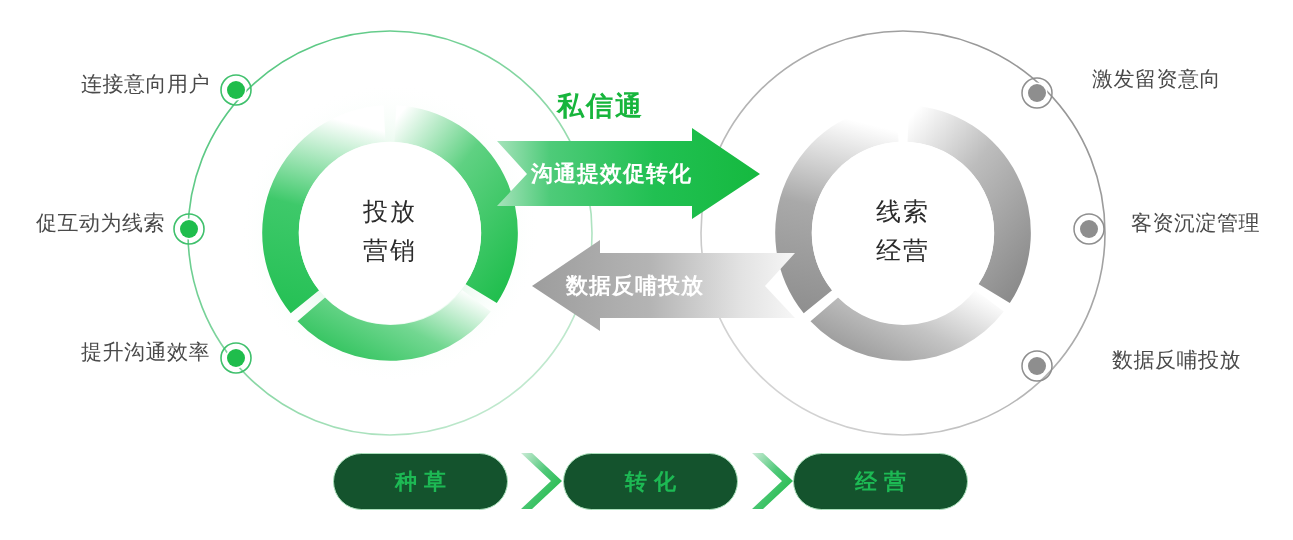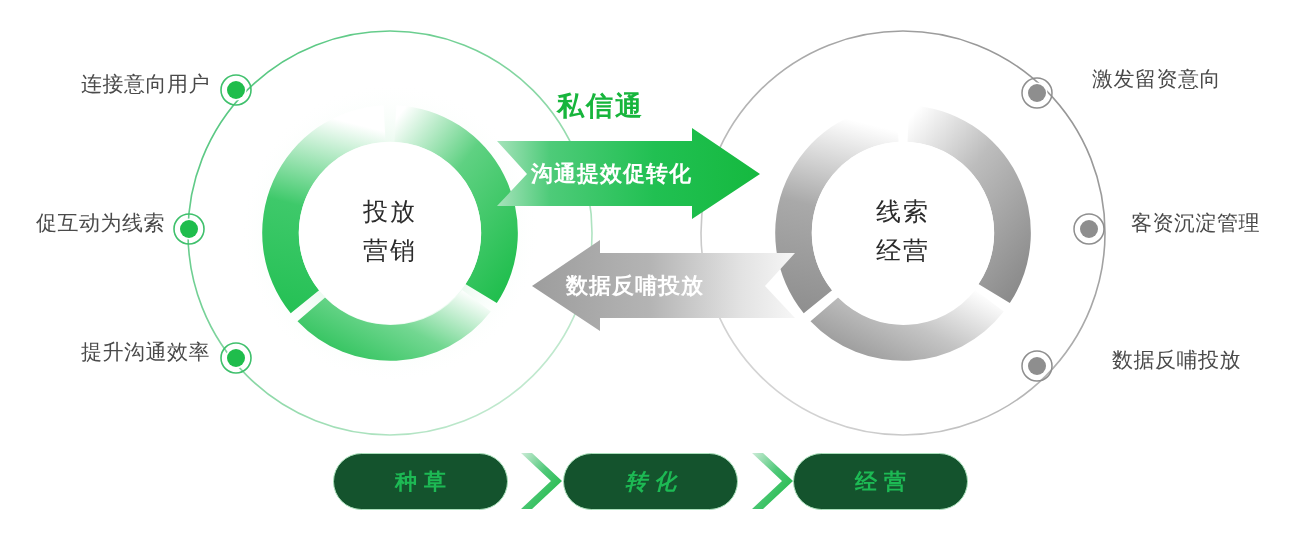--- a/index.html
+++ b/index.html
@@ -229,20 +229,20 @@
 
   <div class="brand" style="left:557px;top:93px;">私信通</div>
 
   <div class="arrow-text" style="left:531px;top:163px;">沟通提效促转化</div>
 
   <div class="arrow-text" style="left:566px;top:275px;color:#ffffff;">数据反哺投放</div>
 
   <div class="pill" style="left:333px;top:453px;width:175px;height:57px;">
     <span>种草</span>
   </div>
-  <div class="pill" style="left:563px;top:453px;width:175px;height:57px;font-style:italic;">
+  <div class="pill" style="left:563px;top:453px;width:175px;height:57px;">
     <span>转化</span>
   </div>
   <div class="pill" style="left:793px;top:453px;width:175px;height:57px;">
     <span>经营</span>
   </div>
 
 </div>
 
 </body></html>

